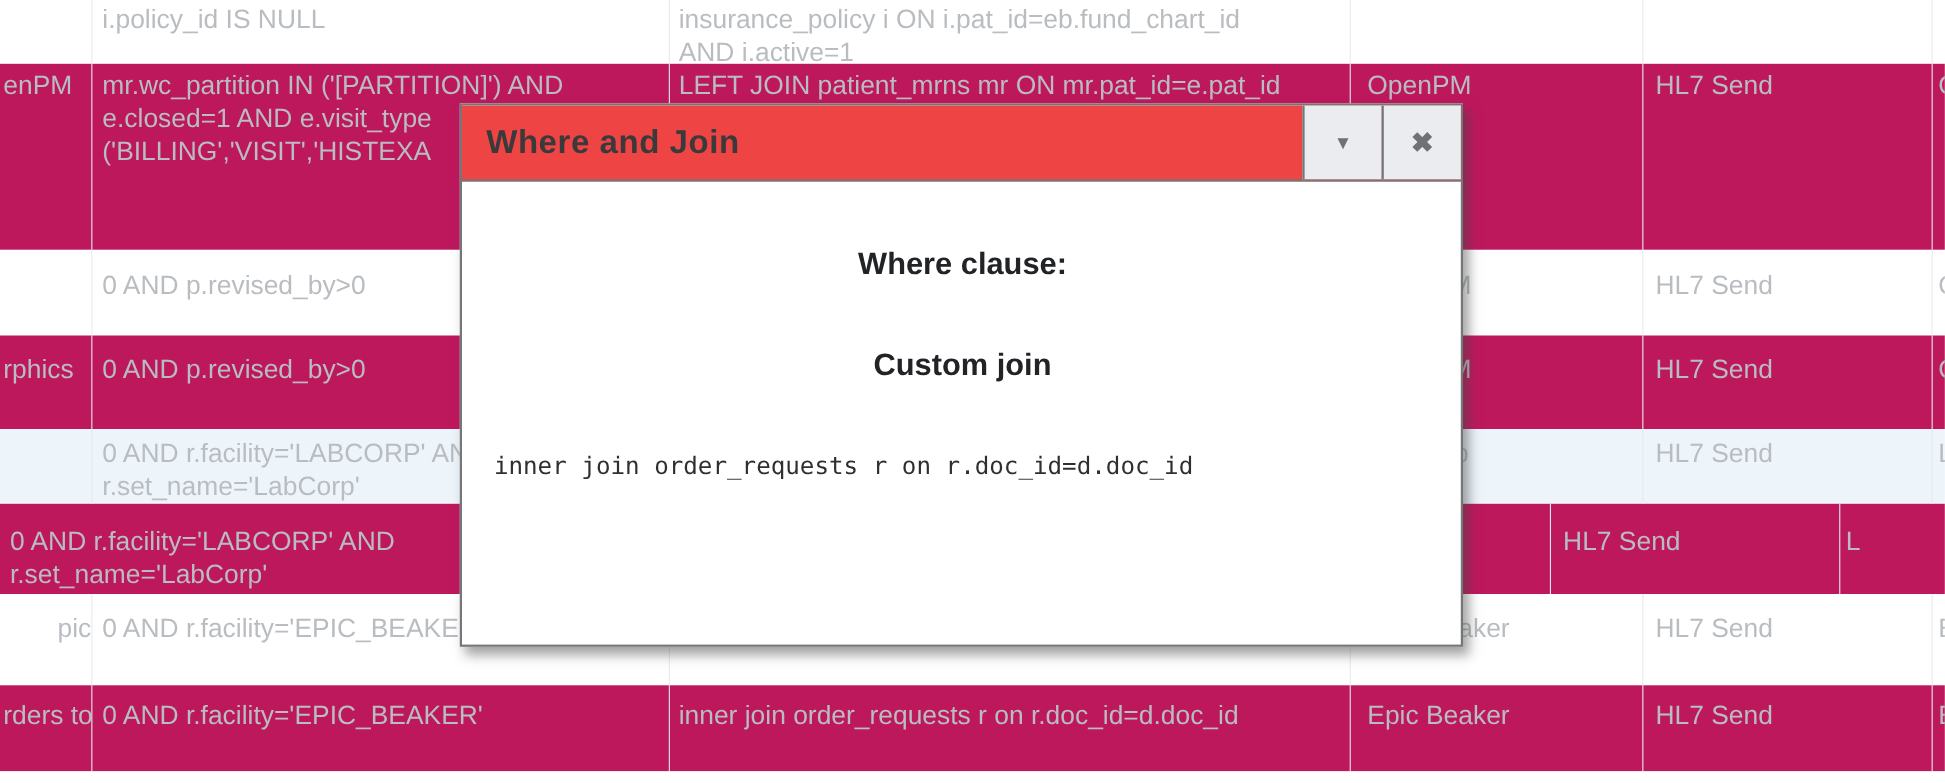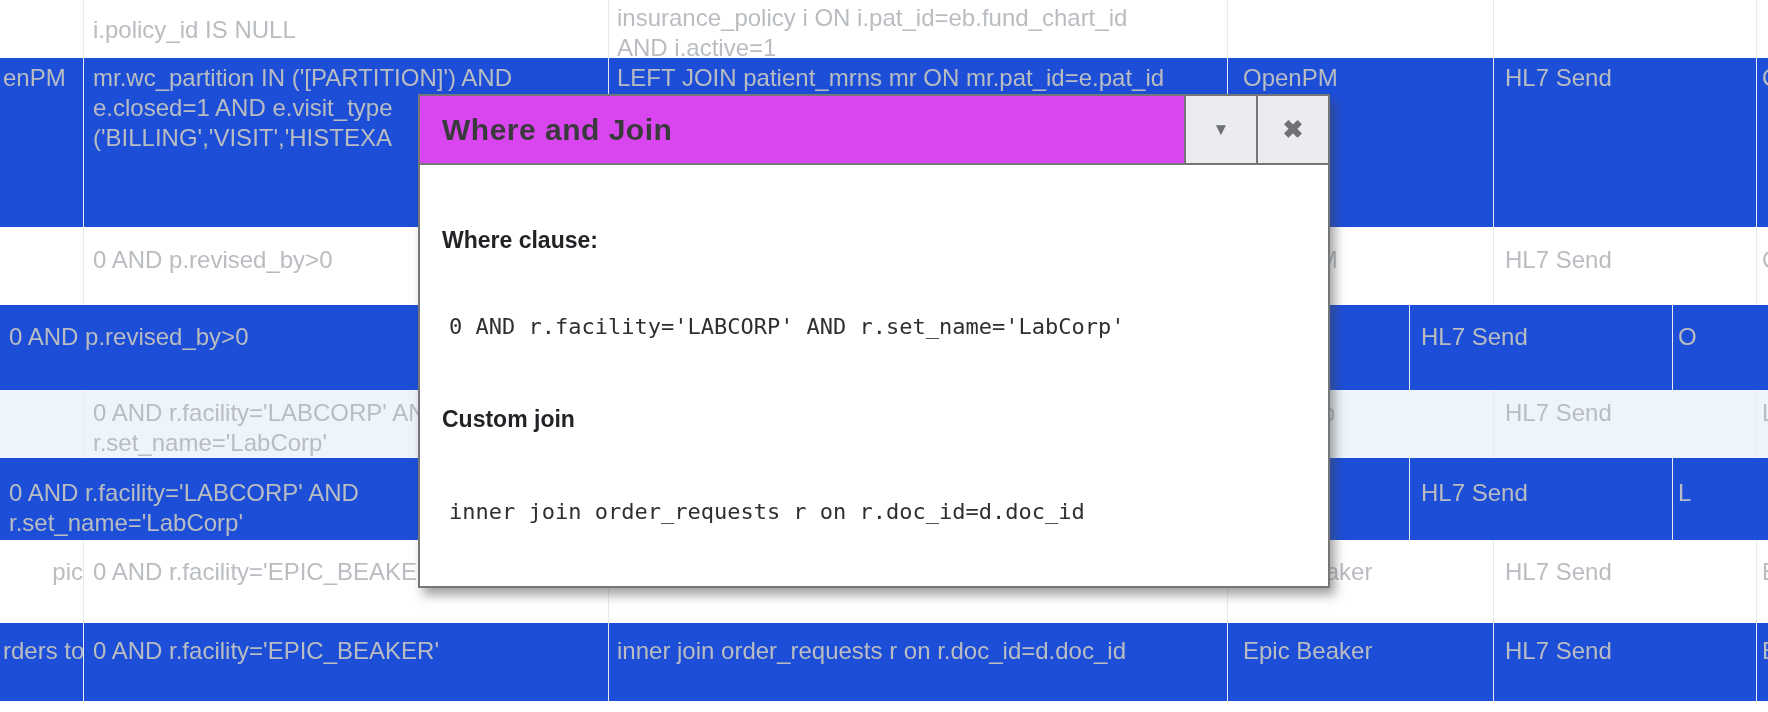--- a/index.html
+++ b/index.html
@@ -3,21 +3,21 @@
 <meta charset="utf-8">
 <style>
   html,body{margin:0;padding:0;}
   body{
     width:1768px;height:712px;position:relative;overflow:hidden;
     background:#ffffff;font-family:"Liberation Sans",sans-serif;
   }
   
   #table{position:absolute;left:0;top:0;width:1768px;}
   .row{display:flex;width:1768px;box-sizing:border-box;}
-  .row.shade{background:#1d4ed8;}
+  .row.shade{background:#be185d;}
   .row.selected{background:#edf4fa;}
   .cell{
     box-sizing:border-box;height:100%;
     font-size:24px;line-height:30px;color:#b9bdc1;
     white-space:nowrap;
   }
   .cell.bordered{border-right:1px solid #e8eaec;}
   .c1{width:84px;padding-left:3px;}
   .c2{width:525px;padding-left:9px;}
   .c3{width:619px;padding-left:8px;}
@@ -25,53 +25,53 @@
   .c5{width:263px;padding-left:11px;}
   .c6{flex:1;padding-left:5px;overflow:hidden;}
   
   #modal{
     position:absolute;left:418px;top:94px;width:912px;height:494px;
     box-sizing:border-box;background:#ffffff;
     border:2px solid #747678;
     box-shadow:5px 7px 10px rgba(70,70,70,.5);
   }
   #modal-header{
-    height:67px;background:#d946ef;border-bottom:2px solid #747678;
+    height:67px;background:#ef4444;border-bottom:2px solid #747678;
     display:flex;align-items:stretch;
   }
   #modal-title{
     flex:1;padding-left:22px;font-size:30px;font-weight:bold;color:#3a3a3c;
     line-height:67px;letter-spacing:.5px;
   }
   .hdr-btn{
     width:70px;border-left:2px solid #747678;background:#ebecef;
     display:flex;align-items:center;justify-content:center;
     color:#6f7174;cursor:pointer;user-select:none;
   }
   #collapse-btn{font-size:17px;}
   #close-btn{font-size:25px;font-weight:bold;}
   #modal-body{padding:60px 20px 0 22px;}
-  .modal-label{font-size:23px;font-weight:bold;color:#222326;line-height:30px;}
+  .modal-label{font-size:28px;font-weight:bold;color:#222326;line-height:30px;text-align:center;}
   .modal-code{
     font-family:"DejaVu Sans Mono",monospace;font-size:22px;color:#2e2f31;
     line-height:30px;margin-left:7px;white-space:nowrap;
   }
   #where-value{margin-top:57px;}
   #join-label{margin-top:62px;}
   #join-value{margin-top:63px;}
 </style>
 </head>
 <body>
 
 <div id="table">
     <div class="row" style="height: 58px;">
       <div class="cell c1 bordered" style="padding-top: 3px;">
         <div></div>
       </div>
-      <div class="cell c2 bordered" style="padding-top: 15px;">
+      <div class="cell c2 bordered" style="padding-top: 3px;">
         <div>i.policy_id IS NULL</div>
       </div>
       <div class="cell c3 bordered" style="padding-top: 3px;">
         <div>insurance_policy i ON i.pat_id=eb.fund_chart_id</div>
         <div>AND i.active=1</div>
       </div>
       <div class="cell c4 bordered" style="padding-top: 3px;">
         <div></div>
       </div>
       <div class="cell c5 bordered" style="padding-top: 3px;">
@@ -115,20 +115,23 @@
         <div>OpenPM</div>
       </div>
       <div class="cell c5 bordered" style="padding-top: 18px;">
         <div>HL7 Send</div>
       </div>
       <div class="cell c6" style="padding-top: 18px;">
         <div>O</div>
       </div>
     </div>
     <div class="row shade" style="height: 85px;">
+      <div class="cell c1 bordered" style="padding-top: 17px;">
+        <div>rphics</div>
+      </div>
       <div class="cell c2 bordered" style="padding-top: 17px;">
         <div>0 AND p.revised_by&gt;0</div>
       </div>
       <div class="cell c3 bordered" style="padding-top: 17px;"></div>
       <div class="cell c4 bordered" style="padding-top: 17px;">
         <div>OpenPM</div>
       </div>
       <div class="cell c5 bordered" style="padding-top: 17px;">
         <div>HL7 Send</div>
       </div>
@@ -216,17 +219,16 @@
     <div id="modal-title">Where and Join</div>
     <div class="hdr-btn" id="collapse-btn">
       <span>▼</span>
     </div>
     <div class="hdr-btn" id="close-btn">
       <span>✖</span>
     </div>
   </div>
   <div id="modal-body">
     <div class="modal-label" id="where-label">Where clause:</div>
-    <div class="modal-code" id="where-value">0 AND r.facility='LABCORP' AND r.set_name='LabCorp'</div>
     <div class="modal-label" id="join-label">Custom join</div>
     <div class="modal-code" id="join-value">inner join order_requests r on r.doc_id=d.doc_id</div>
   </div>
 </div>
 
 </body></html>

